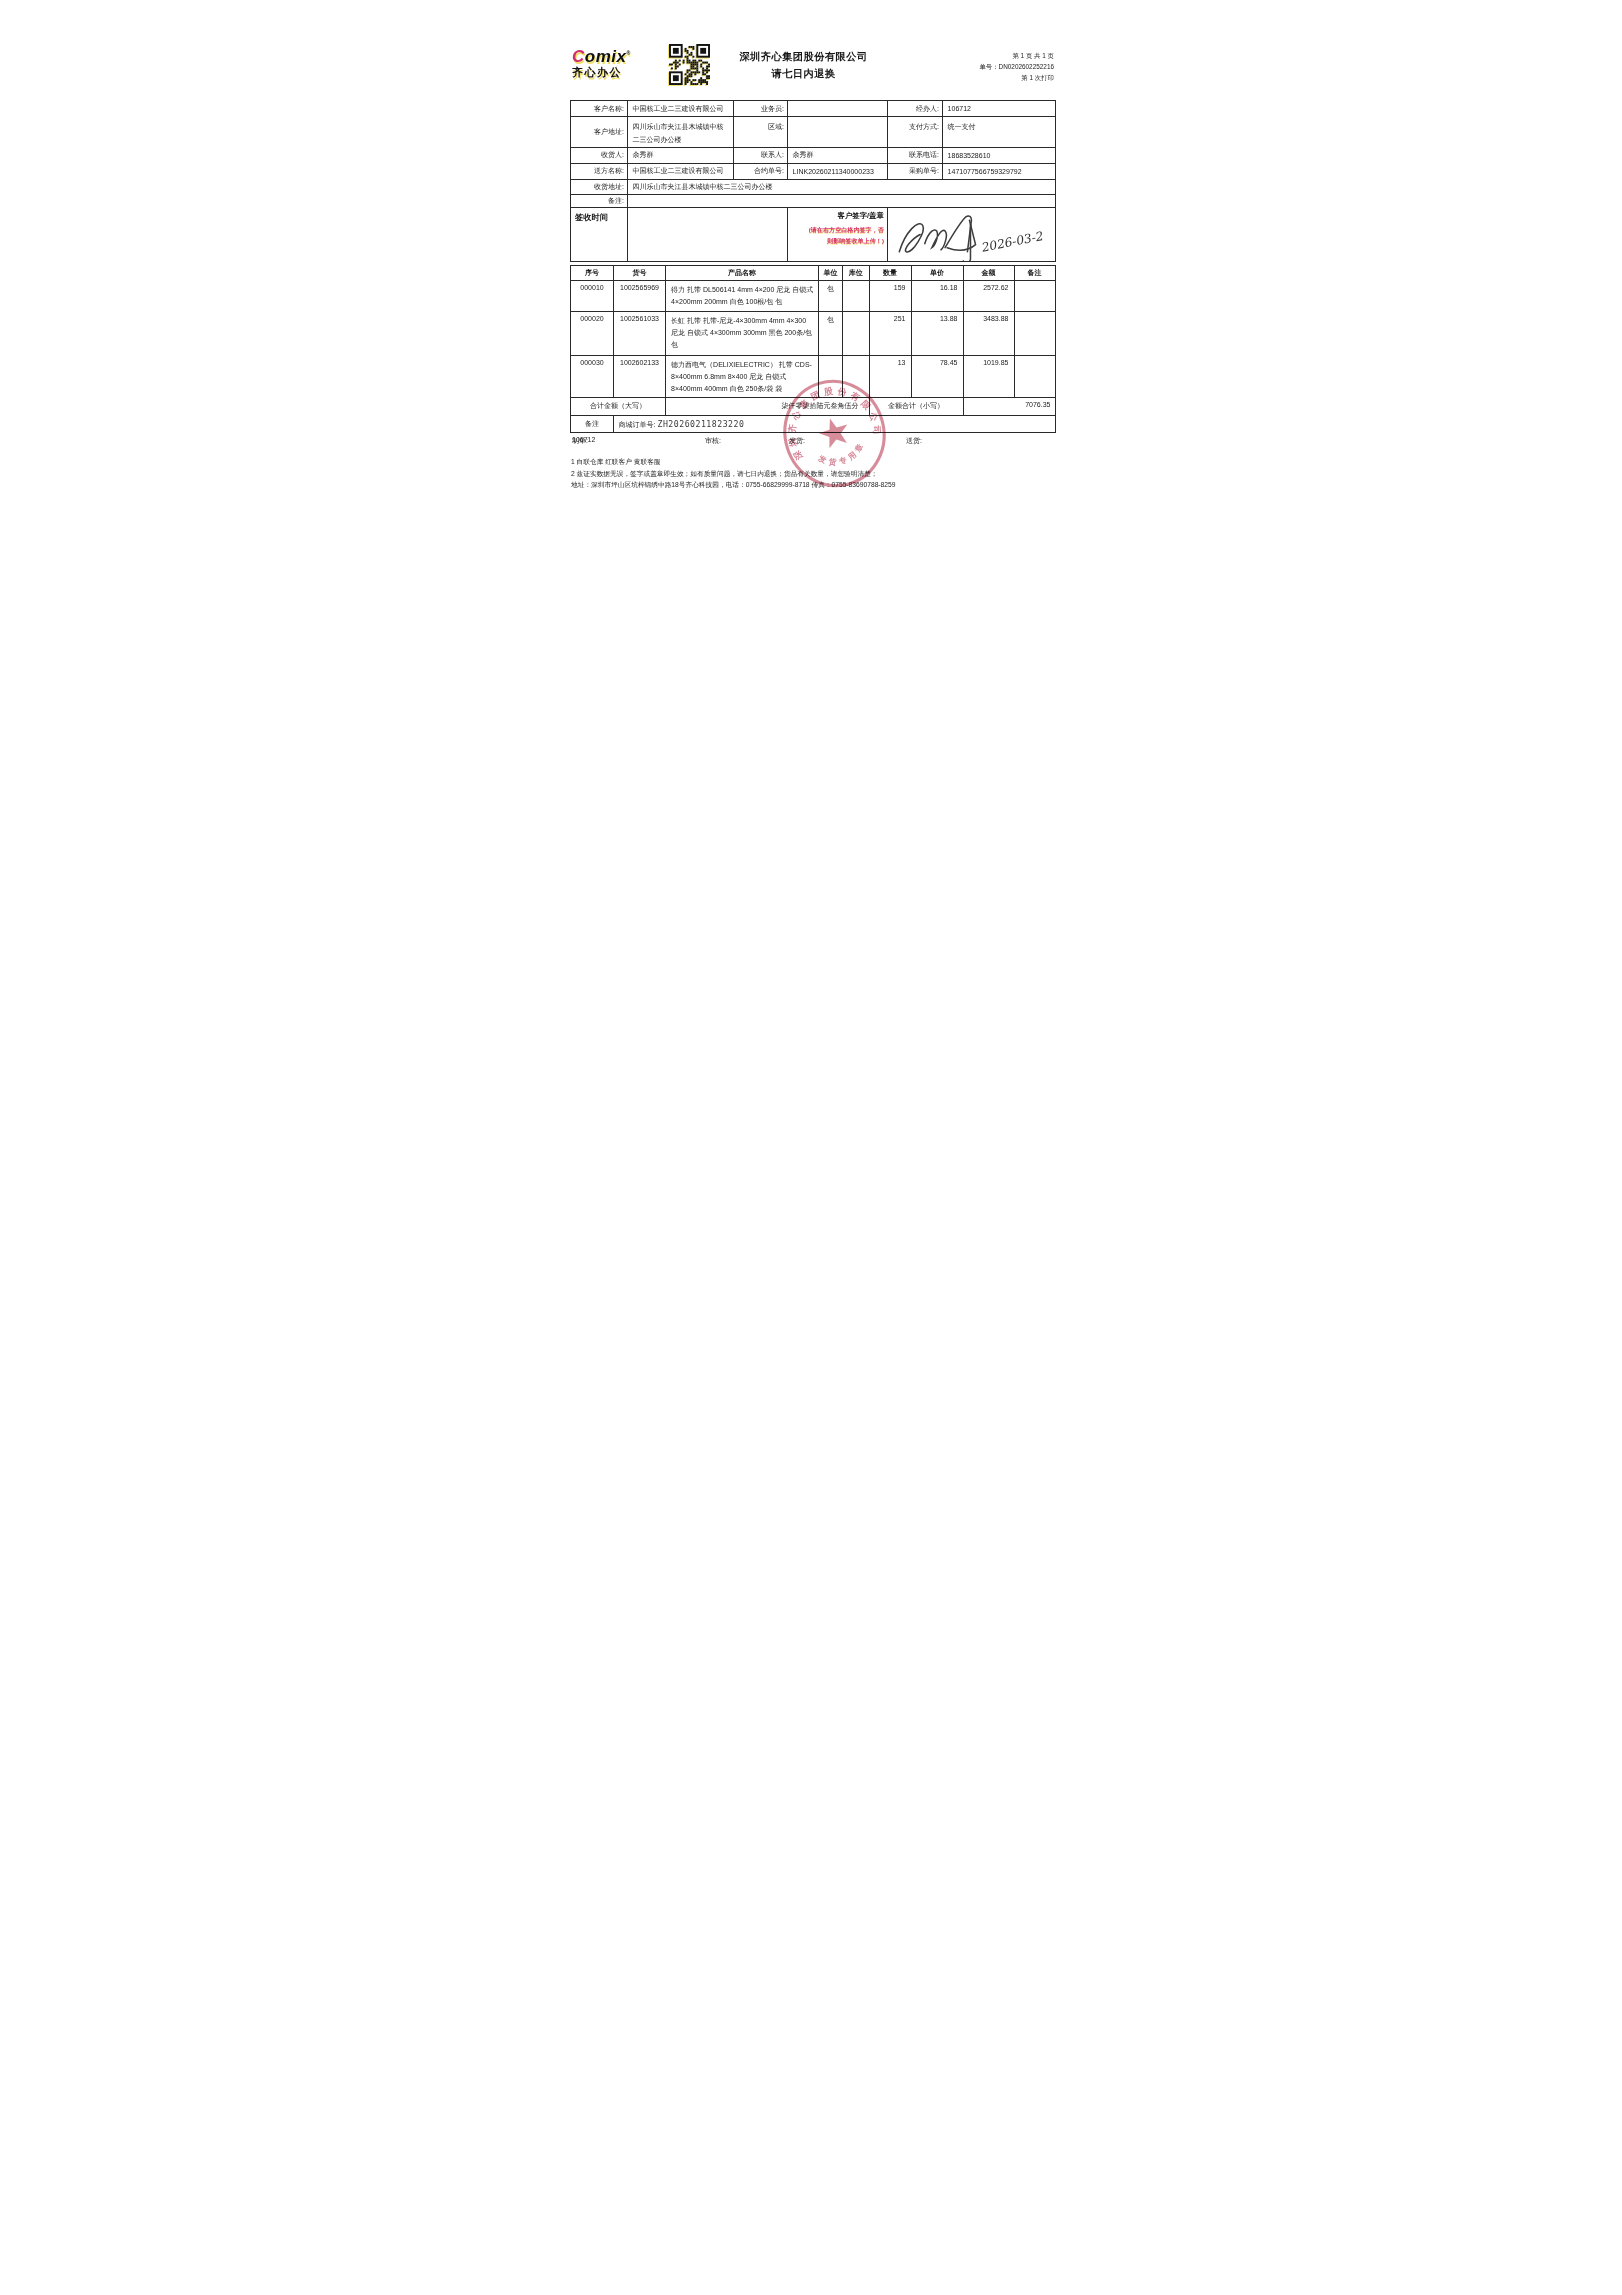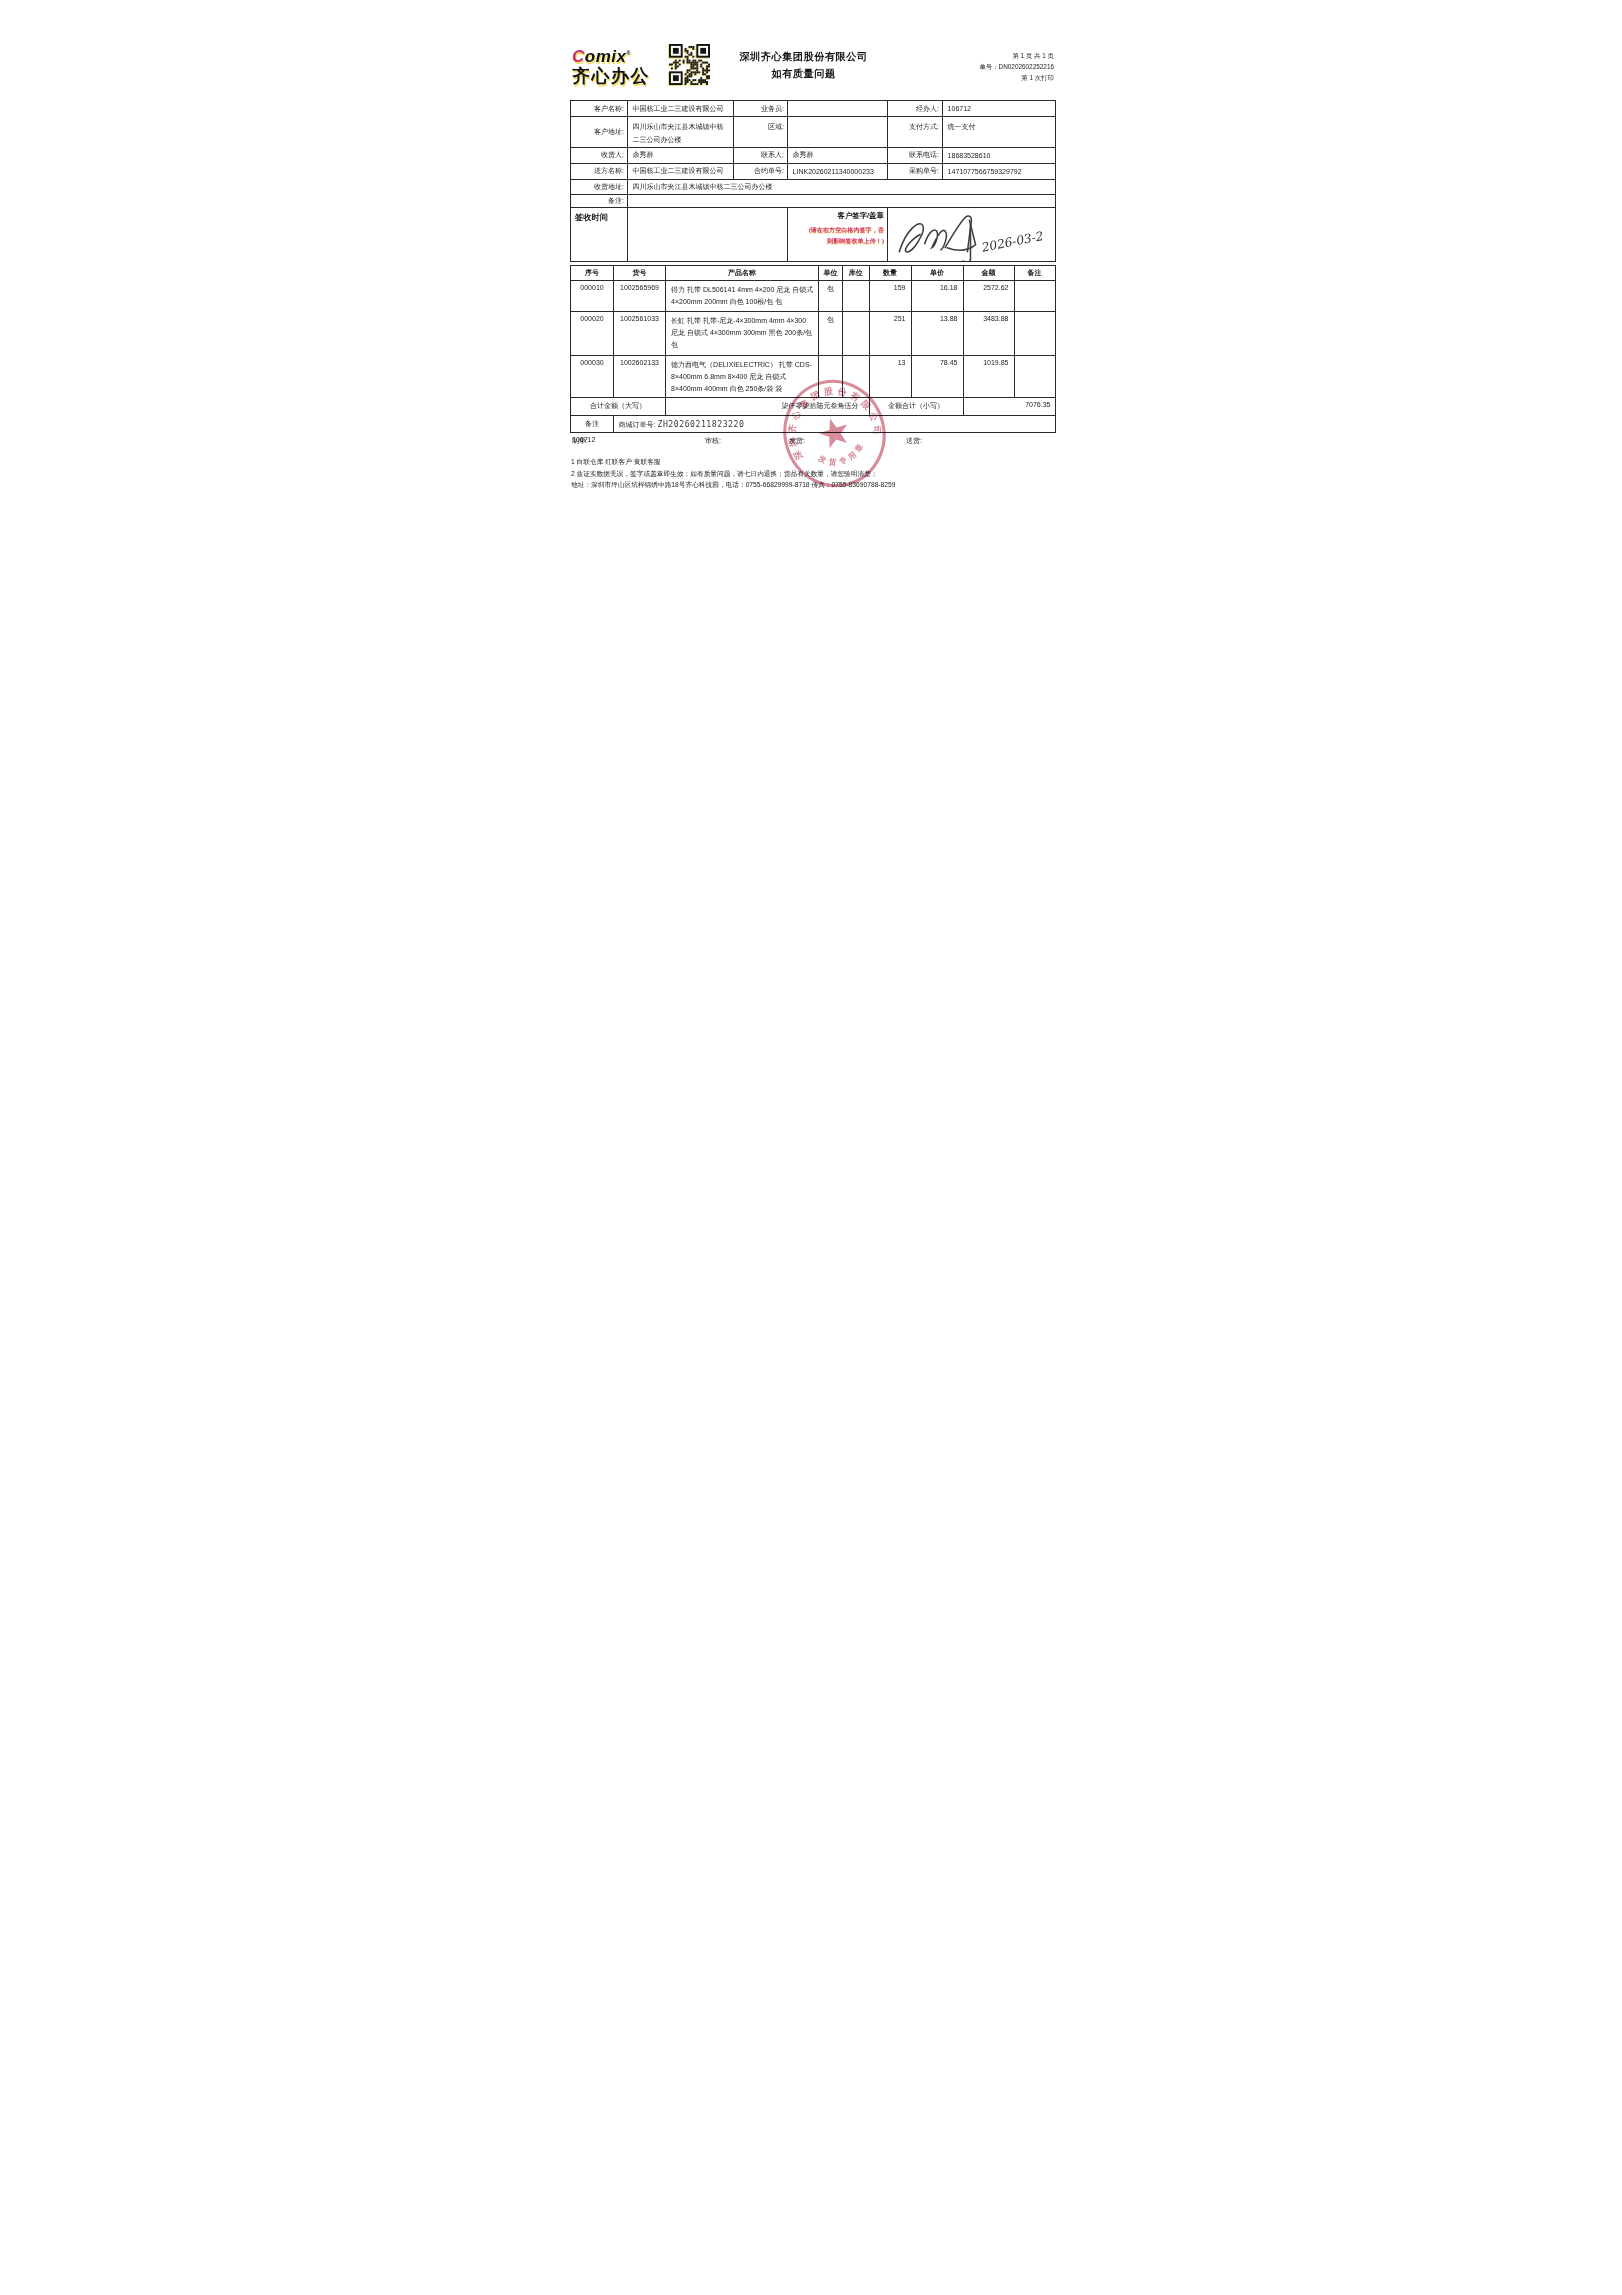--- a/index.html
+++ b/index.html
@@ -7,21 +7,21 @@
     position:relative;width:568px;height:804px;background:#fff;
     font-family:"Liberation Sans","DejaVu Sans",sans-serif;color:#1c1c1c;
     overflow:hidden;margin:0 auto;
   }
   
   .logo{position:absolute;left:45px;top:48px;width:92px;}
   .logo-word{font-size:17px;font-weight:800;font-style:italic;letter-spacing:0.5px;
     color:#111;text-shadow:1px 1.5px 0 #f2df64;line-height:1;}
   .logo-word .c{color:#cf2f6d;}
   .logo-word sup{font-size:5.1px;font-style:normal;}
-  .logo-sub{font-size:18px;font-weight:900;color:#131313;letter-spacing:1.5px;
+  .logo-sub{font-size:11px;font-weight:900;color:#131313;letter-spacing:1.5px;
     text-shadow:1px 1.5px 0 #f2df64;margin-top:2px;line-height:1;}
   .qr{position:absolute;left:142px;top:40px;width:41px;height:49px;
     filter:drop-shadow(-1px 1.5px 0 rgba(240,220,90,.85));}
   .title{position:absolute;left:169px;top:49px;width:215px;text-align:center;
     font-size:10.2px;font-weight:700;line-height:1.62;letter-spacing:0.5px;color:#161616;}
   .hright{position:absolute;right:41px;top:50px;text-align:right;font-size:6.4px;
     line-height:1.75;color:#222;}
   
   table{border-collapse:collapse;table-layout:fixed;}
   .doc-table{position:absolute;left:43px;width:484px;border:1.5px solid #262626;}
@@ -194,21 +194,21 @@
         <rect x="12" y="20" width="1" height="1"></rect>
         <rect x="13" y="20" width="1" height="1"></rect>
         <rect x="14" y="20" width="1" height="1"></rect>
         <rect x="16" y="20" width="1" height="1"></rect>
         <rect x="19" y="20" width="1" height="1"></rect>
       </g>
   </svg>
 
   <div class="title">
     <div>深圳齐心集团股份有限公司</div>
-    <div>如有质量问题</div>
+    <div>请七日内退换</div>
   </div>
 
   <div class="hright">
     <div>第 1 页 共 1 页</div>
     <div>单号：DN0202602252216</div>
     <div>第 1 次打印</div>
   </div>
 
   <table class="doc-table" id="info-table">
     <colgroup>

